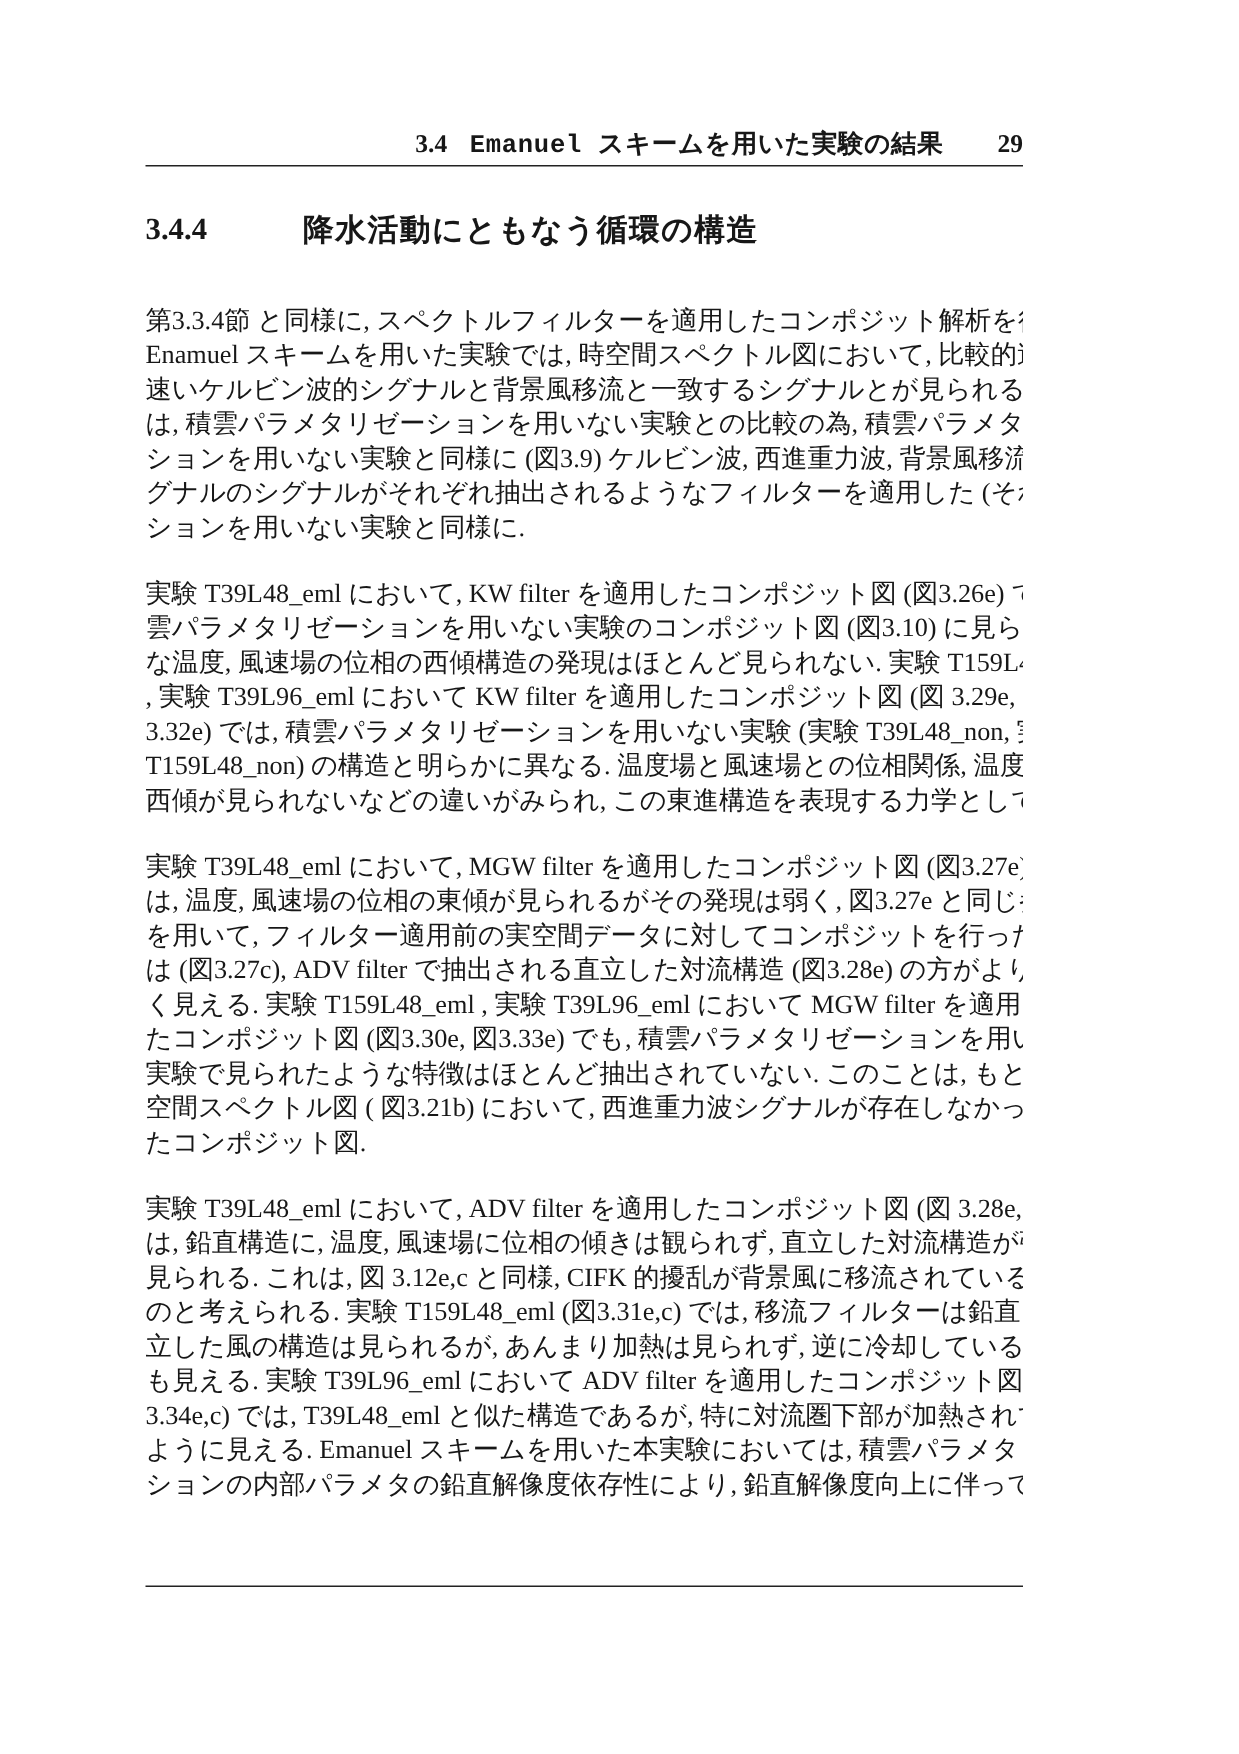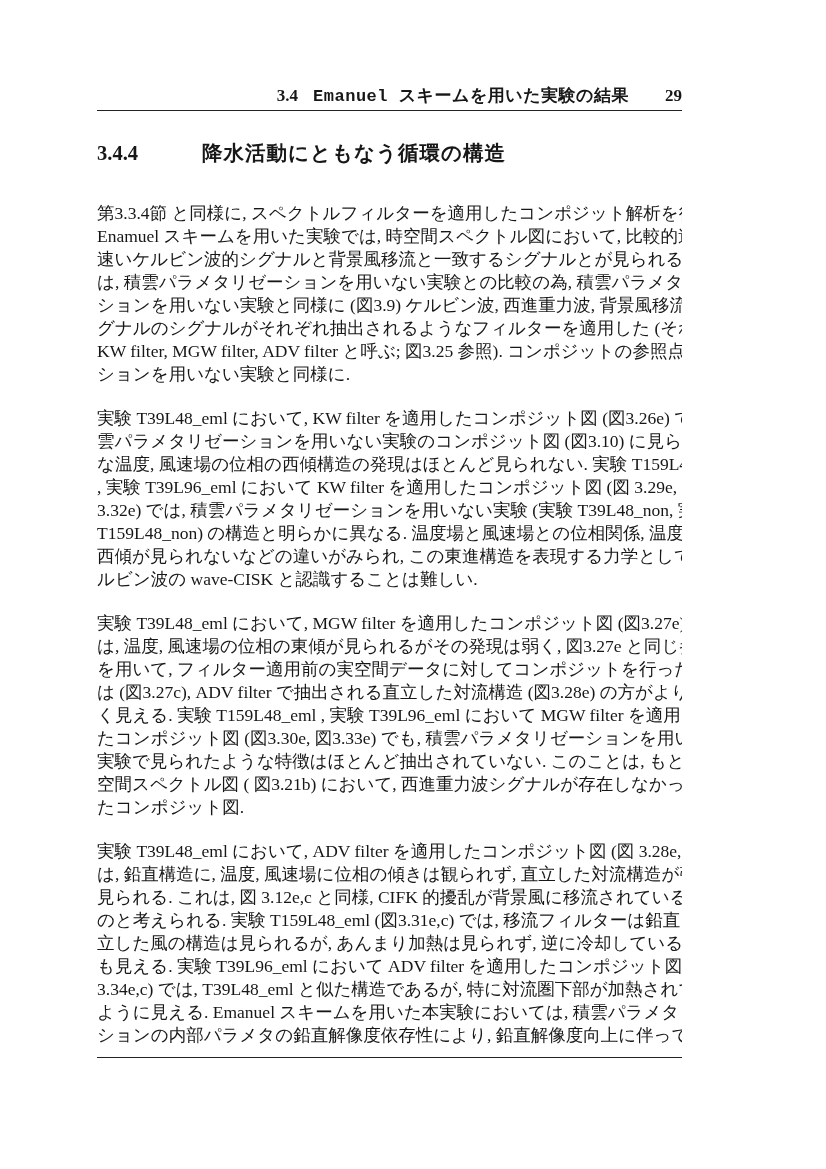--- a/index.html
+++ b/index.html
@@ -123,32 +123,30 @@
   </div>
 
   <div class="page-body">
       <div class="paragraph">
         <div class="line">第3.3.4節 と同様に, スペクトルフィルターを適用したコンポジット解析を行った.</div>
         <div class="line">Enamuel スキームを用いた実験では, 時空間スペクトル図において, 比較的速度の</div>
         <div class="line">速いケルビン波的シグナルと背景風移流と一致するシグナルとが見られる. ここで</div>
         <div class="line">は, 積雲パラメタリゼーションを用いない実験との比較の為, 積雲パラメタリゼー</div>
         <div class="line">ションを用いない実験と同様に (図3.9) ケルビン波, 西進重力波, 背景風移流のシ</div>
         <div class="line">グナルのシグナルがそれぞれ抽出されるようなフィルターを適用した (それぞれ,</div>
-        <div class="line">KW filter, MGW filter, ADV filter と呼ぶ; 図3.25 参照). コンポジットの参照点</div>
         <div class="line flush">ションを用いない実験と同様に.</div>
       </div>
       <div class="paragraph">
         <div class="line">実験 T39L48_eml において, KW filter を適用したコンポジット図 (図3.26e) では, 積</div>
         <div class="line">雲パラメタリゼーションを用いない実験のコンポジット図 (図3.10) に見られたよう</div>
         <div class="line">な温度, 風速場の位相の西傾構造の発現はほとんど見られない. 実験 T159L48_eml</div>
         <div class="line">, 実験 T39L96_eml において KW filter を適用したコンポジット図 (図 3.29e, 図</div>
         <div class="line">3.32e) では, 積雲パラメタリゼーションを用いない実験 (実験 T39L48_non, 実験</div>
         <div class="line">T159L48_non) の構造と明らかに異なる. 温度場と風速場との位相関係, 温度場の</div>
         <div class="line">西傾が見られないなどの違いがみられ, この東進構造を表現する力学として赤道ケ</div>
-        <div class="line flush">ルビン波の wave-CISK と認識することは難しい.</div>
       </div>
       <div class="paragraph">
         <div class="line">実験 T39L48_eml において, MGW filter を適用したコンポジット図 (図3.27e) で</div>
         <div class="line">は, 温度, 風速場の位相の東傾が見られるがその発現は弱く, 図3.27e と同じ参照点</div>
         <div class="line">を用いて, フィルター適用前の実空間データに対してコンポジットを行った場合に</div>
         <div class="line">は (図3.27c), ADV filter で抽出される直立した対流構造 (図3.28e) の方がより強</div>
         <div class="line">く見える. 実験 T159L48_eml , 実験 T39L96_eml において MGW filter を適用し</div>
         <div class="line">たコンポジット図 (図3.30e, 図3.33e) でも, 積雲パラメタリゼーションを用いない</div>
         <div class="line">実験で見られたような特徴はほとんど抽出されていない. このことは, もともと時</div>
         <div class="line">空間スペクトル図 ( 図3.21b) において, 西進重力波シグナルが存在しなかったこ</div>

